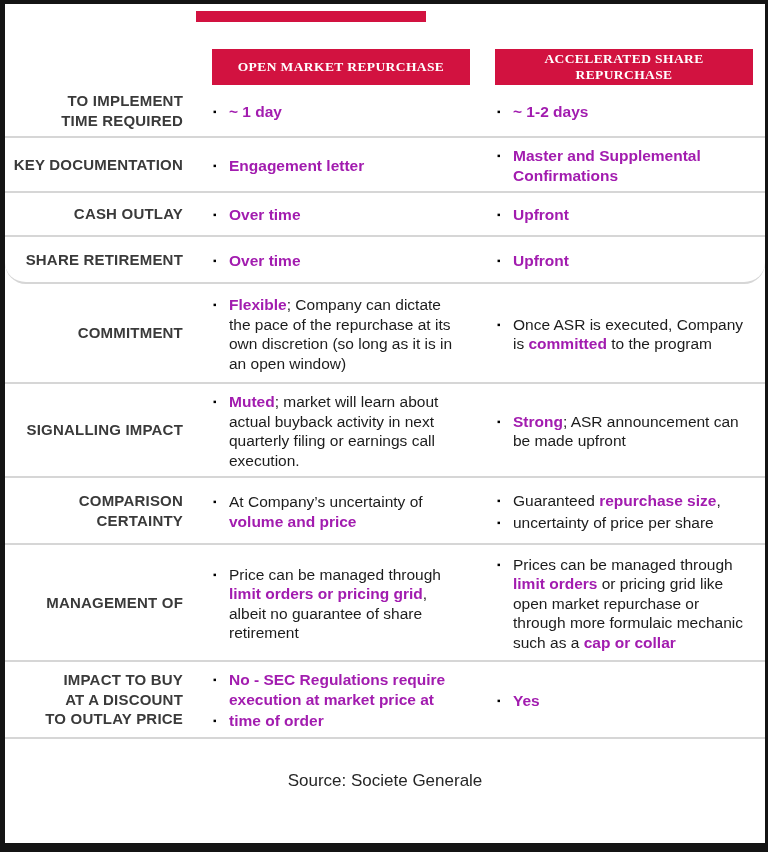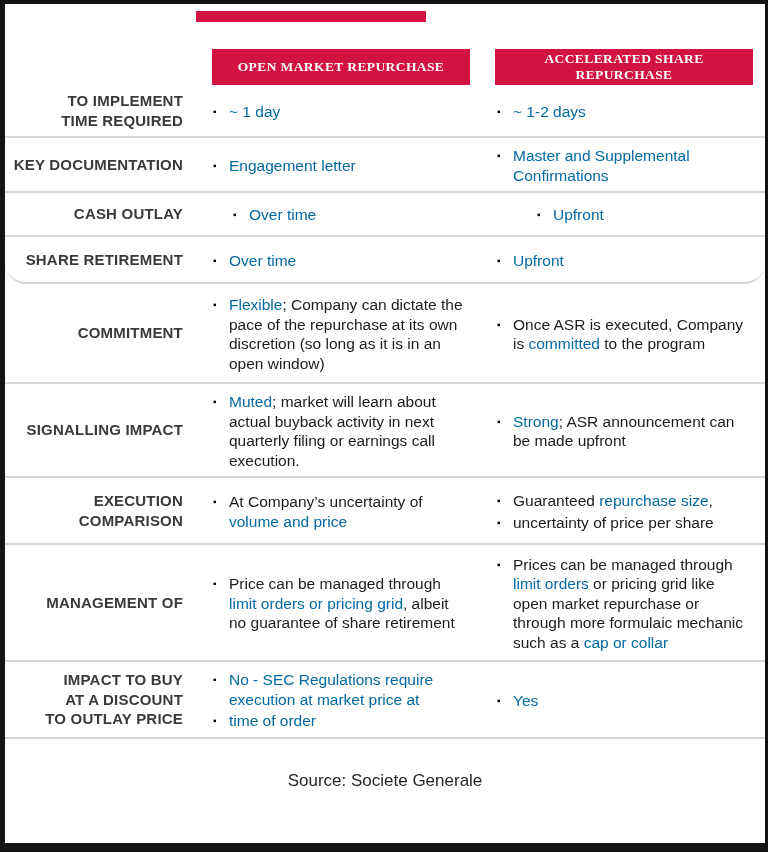--- a/index.html
+++ b/index.html
@@ -17,21 +17,21 @@
            text-align:center;font-family:Liberation Serif, serif;}
   .row{border-bottom:2px solid var(--divider-gray,#D6D6D6);}
   .row-label{display:flex;flex-direction:column;justify-content:center;text-align:right;padding:6px 12px 6px 0;
              font-weight:700;font-size:15px;line-height:1.3;color:var(--label-gray,#3A3A3A);letter-spacing:.2px;}
   .cell{padding:8px 12px 6px 18px;display:flex;flex-direction:column;justify-content:center;}
   .cell.asr{padding-left:19px;}
   .bullet{display:flex;align-items:flex-start;}
   .bullet + .bullet{margin-top:2px;}
   .marker{flex:0 0 16px;font-size:10px;line-height:19px;color:#000;}
   .btext{font-size:15.5px;line-height:1.26;color:#1c1c1c;}
-  .btext b{font-weight:400;color:#0369a1;}
+  .btext b{font-weight:700;color:#a21caf;}
   .source-line{text-align:center;margin-top:32px;font-size:17px;color:#262626;}
 </style>
 </head>
 <body>
 
 <div class="frame">
   <div class="title-underline"></div>
 
   <div class="table">
     <div class="grid">
@@ -72,21 +72,21 @@
               <span class="btext"><b>Engagement letter</b></span>
             </div>
           </div>
           <div class="cell asr">
             <div class="bullet">
               <span class="marker">▪</span>
               <span class="btext"><b>Master and Supplemental Confirmations</b></span>
             </div>
           </div>
         </div>
-        <div class="grid row" style="min-height: 42px; gap: 20px;">
+        <div class="grid row" style="min-height: 42px;">
           <div class="row-label">
             <div>CASH OUTLAY</div>
           </div>
           <div class="cell omr">
             <div class="bullet">
               <span class="marker">▪</span>
               <span class="btext"><b>Over time</b></span>
             </div>
           </div>
           <div class="cell asr">
@@ -142,21 +142,21 @@
           </div>
           <div class="cell asr">
             <div class="bullet">
               <span class="marker">▪</span>
               <span class="btext"><b>Strong</b><span>; ASR announcement can be made upfront</span></span>
             </div>
           </div>
         </div>
         <div class="grid row" style="min-height: 65px;">
           <div class="row-label">
-            <div>EXECUTION COMPARISON</div>
+            <div>COMPARISON CERTAINTY</div>
           </div>
           <div class="cell omr">
             <div class="bullet">
               <span class="marker">▪</span>
               <span class="btext"><span>At Company’s uncertainty of </span><b>volume and price</b></span>
             </div>
           </div>
           <div class="cell asr">
             <div class="bullet">
               <span class="marker">▪</span>

